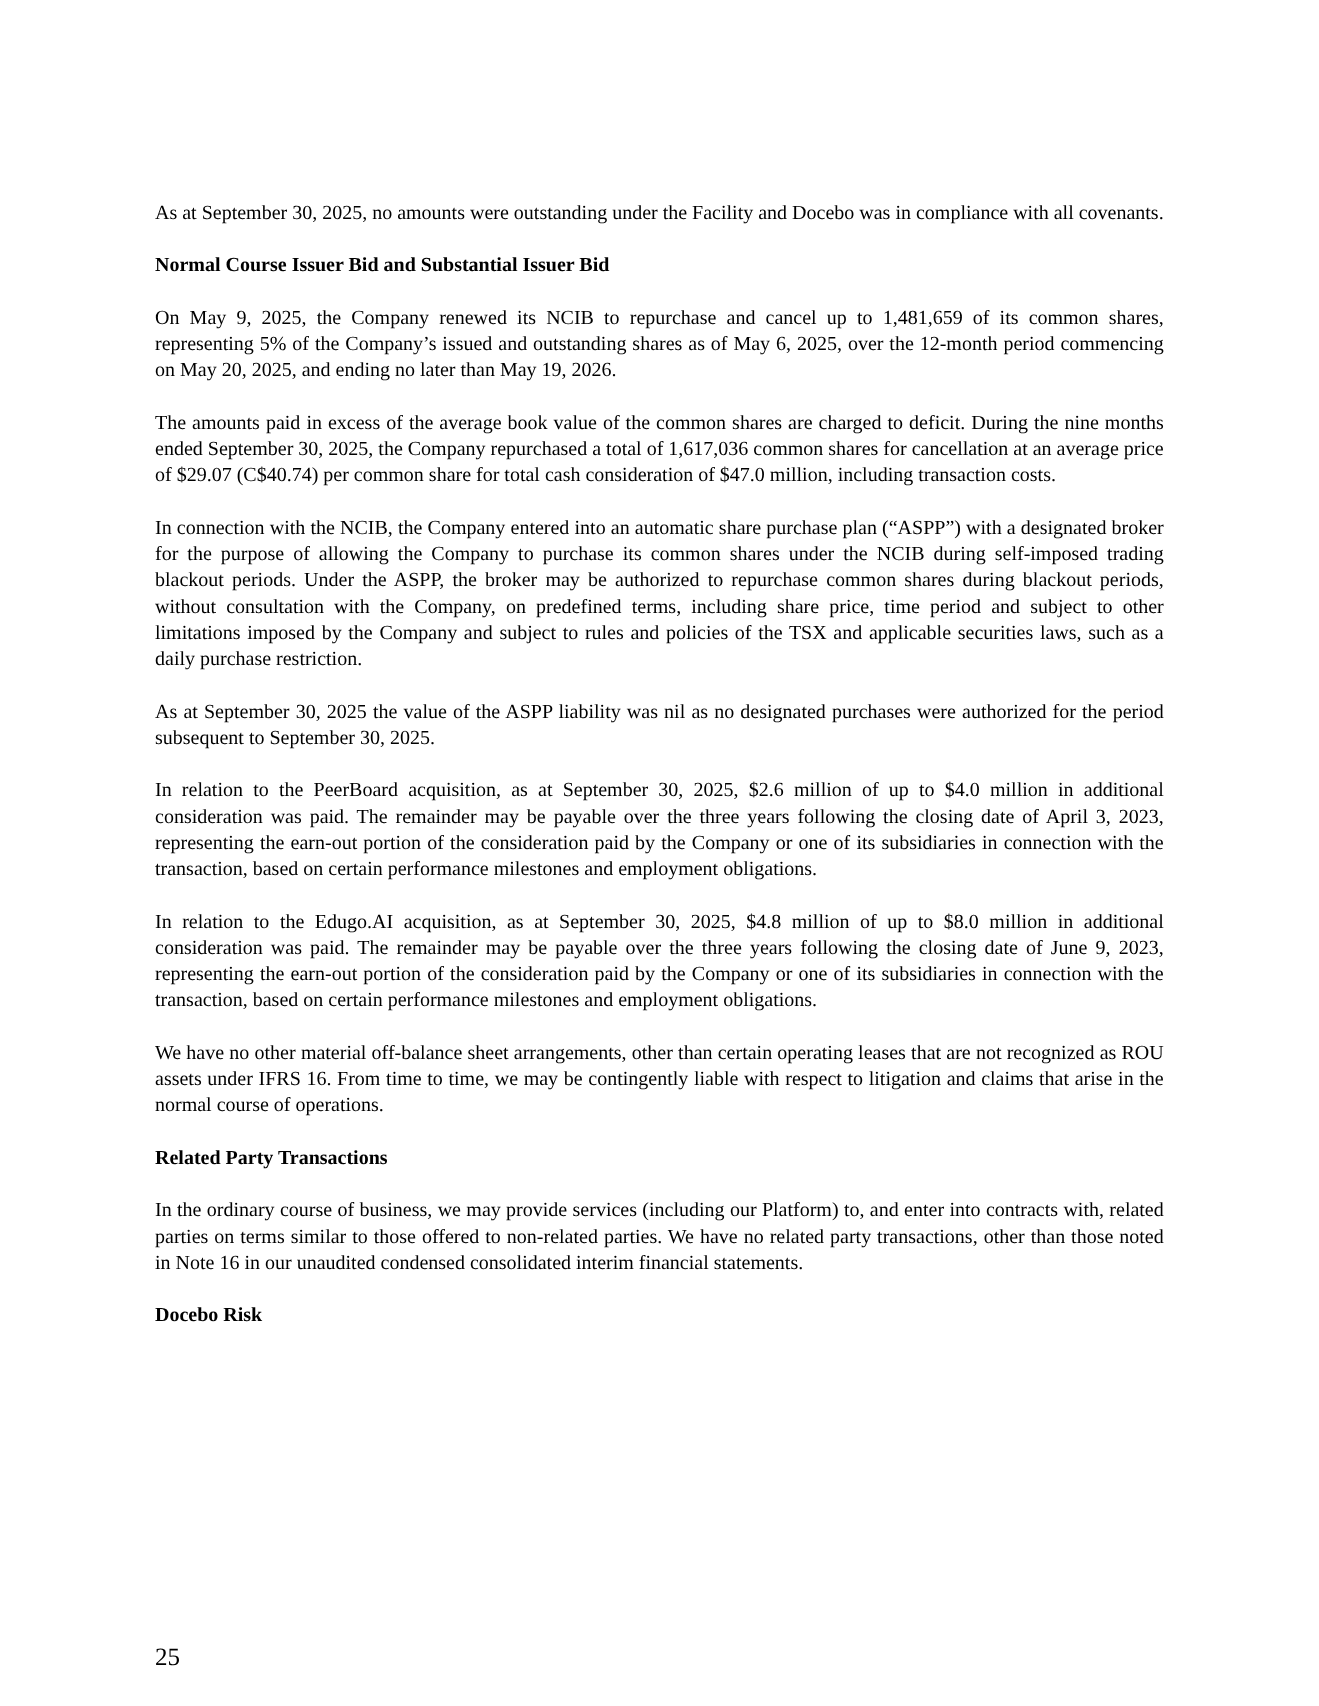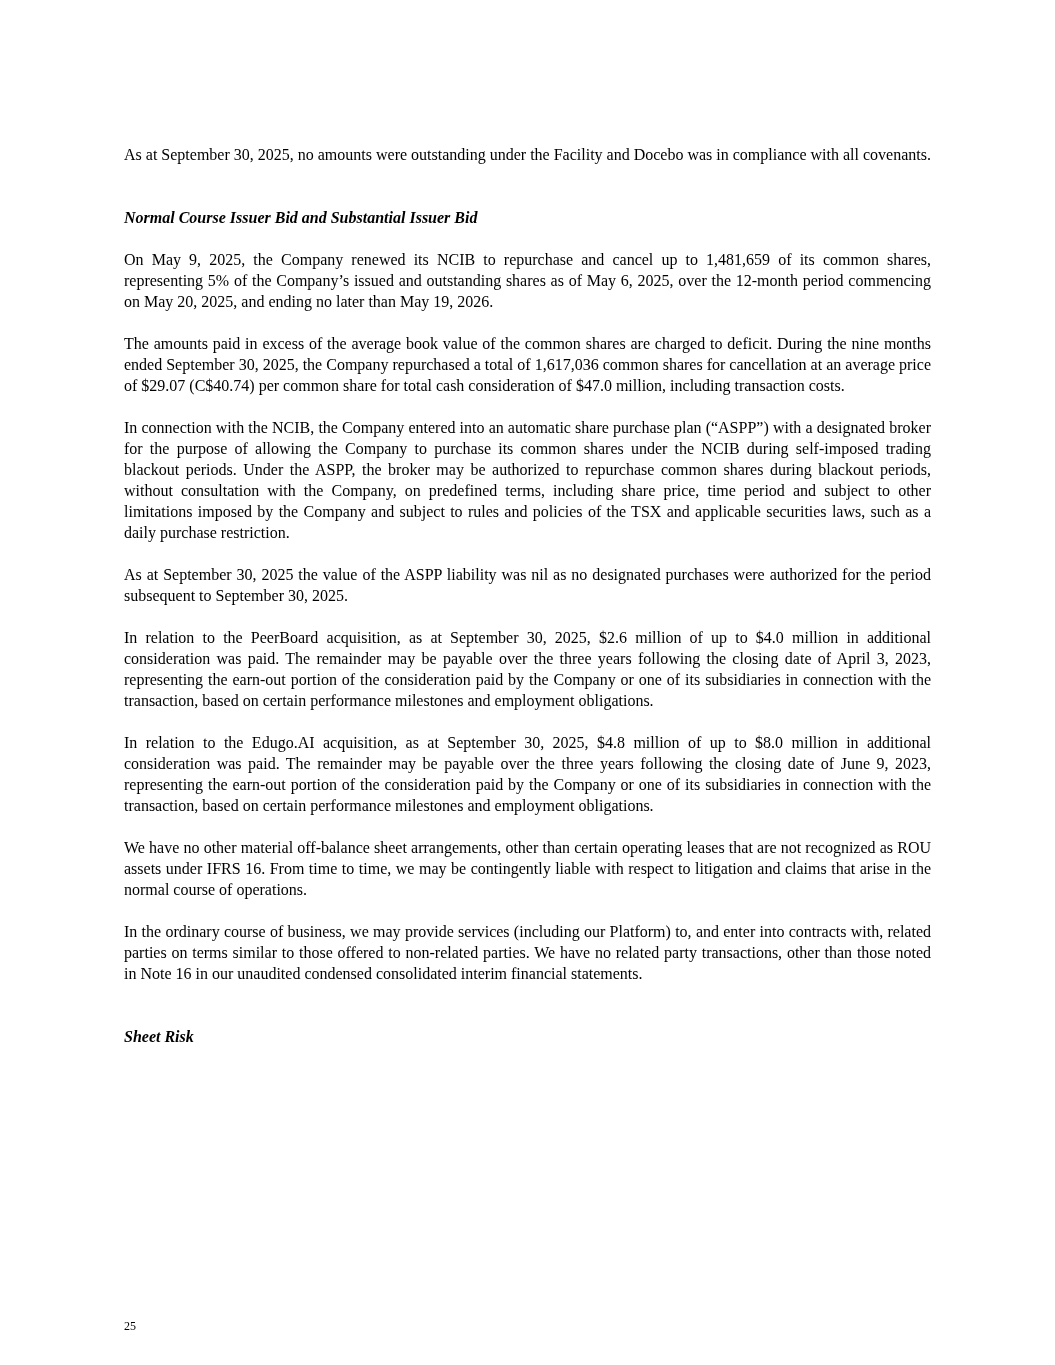--- a/index.html
+++ b/index.html
@@ -11,58 +11,57 @@
     width: 1055px;
     height: 1365px;
     position: relative;
     font-family: "Liberation Serif", serif;
     color: #000000;
     overflow: hidden;
   }
   .page {
     position: absolute;
     left: 124px;
-    top: 144px;
+    top: 160px;
     width: 807px;
   }
   .body-para {
     margin: 0 0 21px 0;
     font-size: 16px;
     line-height: 21px;
     text-align: justify;
   }
   .heading {
     margin: 0 0 21px 0;
     font-size: 16px;
     line-height: 21px;
     font-weight: bold;
     text-align: left;
   }
   .heading.italic {
-    font-style: italic;
-    margin-top: 42px;
   }
   .page-number {
     position: absolute;
     left: 124px;
     top: 1316px;
-    font-size: 12px;
+    font-size: 20px;
     line-height: 21px;
   }
 </style>
 </head>
 <body>
 
 <div class="page">
   <p class="body-para">As at September 30, 2025, no amounts were outstanding under the Facility and Docebo was in compliance with all covenants.</p>
   <h3 class="heading italic">Normal Course Issuer Bid and Substantial Issuer Bid</h3>
   <p class="body-para">On May 9, 2025, the Company renewed its NCIB to repurchase and cancel up to 1,481,659 of its common shares, representing 5% of the Company’s issued and outstanding shares as of May 6, 2025, over the 12-month period commencing on May 20, 2025, and ending no later than May 19, 2026.</p>
   <p class="body-para">The amounts paid in excess of the average book value of the common shares are charged to deficit. During the nine months ended September 30, 2025, the Company repurchased a total of 1,617,036 common shares for cancellation at an average price of $29.07 (C$40.74) per common share for total cash consideration of $47.0 million, including transaction costs.</p>
   <p class="body-para">In connection with the NCIB, the Company entered into an automatic share purchase plan (“ASPP”) with a designated broker for the purpose of allowing the Company to purchase its common shares under the NCIB during self-imposed trading blackout periods. Under the ASPP, the broker may be authorized to repurchase common shares during blackout periods, without consultation with the Company, on predefined terms, including share price, time period and subject to other limitations imposed by the Company and subject to rules and policies of the TSX and applicable securities laws, such as a daily purchase restriction.</p>
   <p class="body-para">As at September 30, 2025 the value of the ASPP liability was nil as no designated purchases were authorized for the period subsequent to September 30, 2025.</p>
   <p class="body-para">In relation to the PeerBoard acquisition, as at September 30, 2025, $2.6 million of up to $4.0 million in additional consideration was paid. The remainder may be payable over the three years following the closing date of April 3, 2023, representing the earn-out portion of the consideration paid by the Company or one of its subsidiaries in connection with the transaction, based on certain performance milestones and employment obligations.</p>
   <p class="body-para">In relation to the Edugo.AI acquisition, as at September 30, 2025, $4.8 million of up to $8.0 million in additional consideration was paid. The remainder may be payable over the three years following the closing date of June 9, 2023, representing the earn-out portion of the consideration paid by the Company or one of its subsidiaries in connection with the transaction, based on certain performance milestones and employment obligations.</p>
   <p class="body-para">We have no other material off-balance sheet arrangements, other than certain operating leases that are not recognized as ROU assets under IFRS 16. From time to time, we may be contingently liable with respect to litigation and claims that arise in the normal course of operations.</p>
+  <h3 class="heading italic">Related Party Transactions</h3>
   <p class="body-para">In the ordinary course of business, we may provide services (including our Platform) to, and enter into contracts with, related parties on terms similar to those offered to non-related parties. We have no related party transactions, other than those noted in Note 16 in our unaudited condensed consolidated interim financial statements.</p>
-  <h3 class="heading italic">Sheet Risk</h3>
+  <h3 class="heading italic">Docebo Risk</h3>
 </div>
 
 <div class="page-number">25</div>
 
 </body></html>

